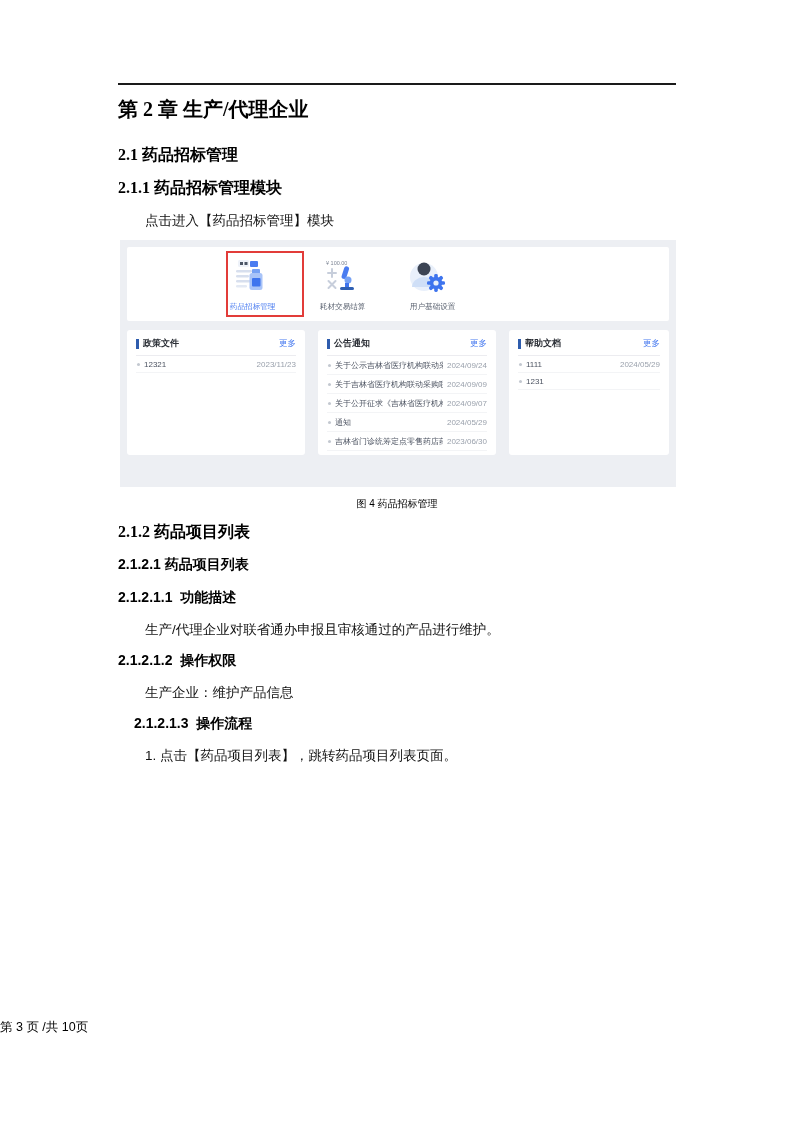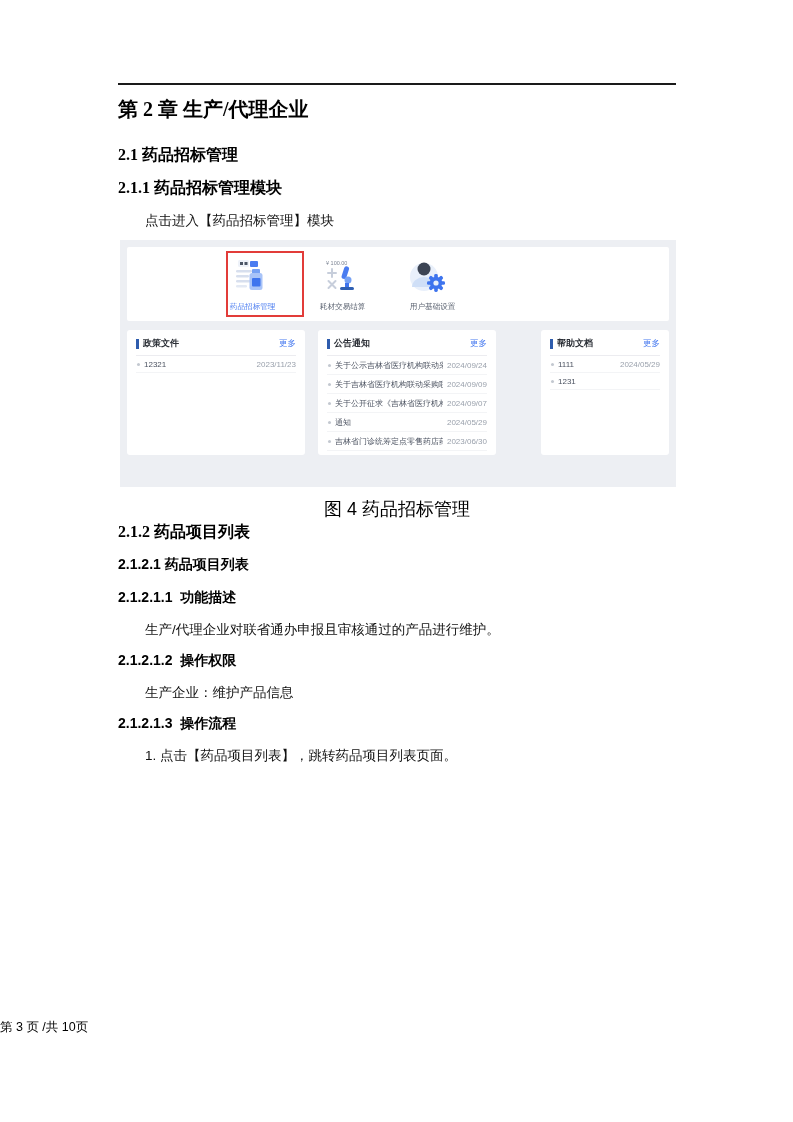--- a/index.html
+++ b/index.html
@@ -8,44 +8,44 @@
     width:793px; height:1122px; position:relative;
     font-family:"Liberation Sans", sans-serif; color:#000;
   }
   .abs { position:absolute; }
   .toprule { left:118px; top:83px; width:558px; border-top:2px solid #1a1a1a; }
   .chapter { left:118px; top:96px; font-family:"Liberation Serif", serif; font-size:20px; font-weight:bold; white-space:pre-wrap; }
   .h2 { left:118px; top:145px; font-family:"Liberation Serif", serif; font-size:16px; font-weight:bold; white-space:pre-wrap; }
   .h2b { top:178px; }
   .body-p { left:145px; font-size:13.5px; color:#111; white-space:pre-wrap; }
   .p1 { top:212px; }
-  .caption { left:118px; top:497px; width:558px; text-align:center; font-size:18px; }
+  .caption { left:118px; top:497px; width:558px; text-align:center; font-size:10px; }
   .h212 { left:118px; top:522px; font-family:"Liberation Serif", serif; font-size:16px; font-weight:bold; white-space:pre-wrap; }
   .h4 { left:118px; font-size:14px; font-weight:bold; white-space:pre-wrap; }
   .h2121 { top:556px; }
   .h21211 { top:589px; }
   .pdesc { top:621px; }
   .h21212 { top:652px; }
   .pperm { top:684px; }
-  .h21213 { top:715px; }
+  .h21213 { top:715px;margin-left:16px; }
   .pstep { top:747px; }
   .footer { left:0; top:1019px; width:793px; text-align:left; font-size:12.5px; }
 
   
   .shot { left:120px; top:240px; width:556px; height:247px; background:#edeff3; padding:7px; overflow:hidden; }
   .band { background:#fff; height:74px; display:flex; align-items:center; padding-left:99px; border-radius:2px; }
   .module { width:78px; height:66px; display:flex; flex-direction:column; justify-content:center; margin-right:12px; border:2px solid transparent; }
   .module.hl { border-color:#e23c39; }
   .mod-label { font-size:8px; color:#5a6270; margin-top:4px; white-space:nowrap; transform:scale(.95); }
   .module.hl .mod-label { color:#4a7cf0; }
   .panels { display:flex; margin-top:9px; }
   .panel { background:#fff; height:125px; border-radius:3px; padding:7px 9px; overflow:hidden; }
   .panel-1 { width:178px; margin-right:13px; }
   .panel-2 { width:178px; margin-right:13px; }
-  .panel-3 { flex:1;margin-left:32px; }
+  .panel-3 { flex:1; }
   .p-head { display:flex; align-items:center; padding-bottom:5px; border-bottom:1px solid #ececf0; }
   .bar { width:3px; height:10px; background:#2e5cad; margin-right:4px; }
   .p-title { font-size:9px; font-weight:bold; color:#2b2f36; }
   .p-more { font-size:8.5px; color:#4a7cf0; margin-left:auto; cursor:pointer; text-decoration:none; }
   .p-item { display:flex; align-items:center; padding:4px 0 3px 0; border-bottom:1px solid #f3f4f6; font-size:8px; }
   .dot { width:3px; height:3px; border-radius:50%; background:#c3c8d0; margin:0 4px 0 1px; flex:0 0 auto; }
   .p-text { flex:1; color:#4c5361; overflow:hidden; white-space:nowrap; margin-right:4px; }
   .p-date { color:#9aa1ac; white-space:nowrap; }
   svg { display:block; }
 </style>

